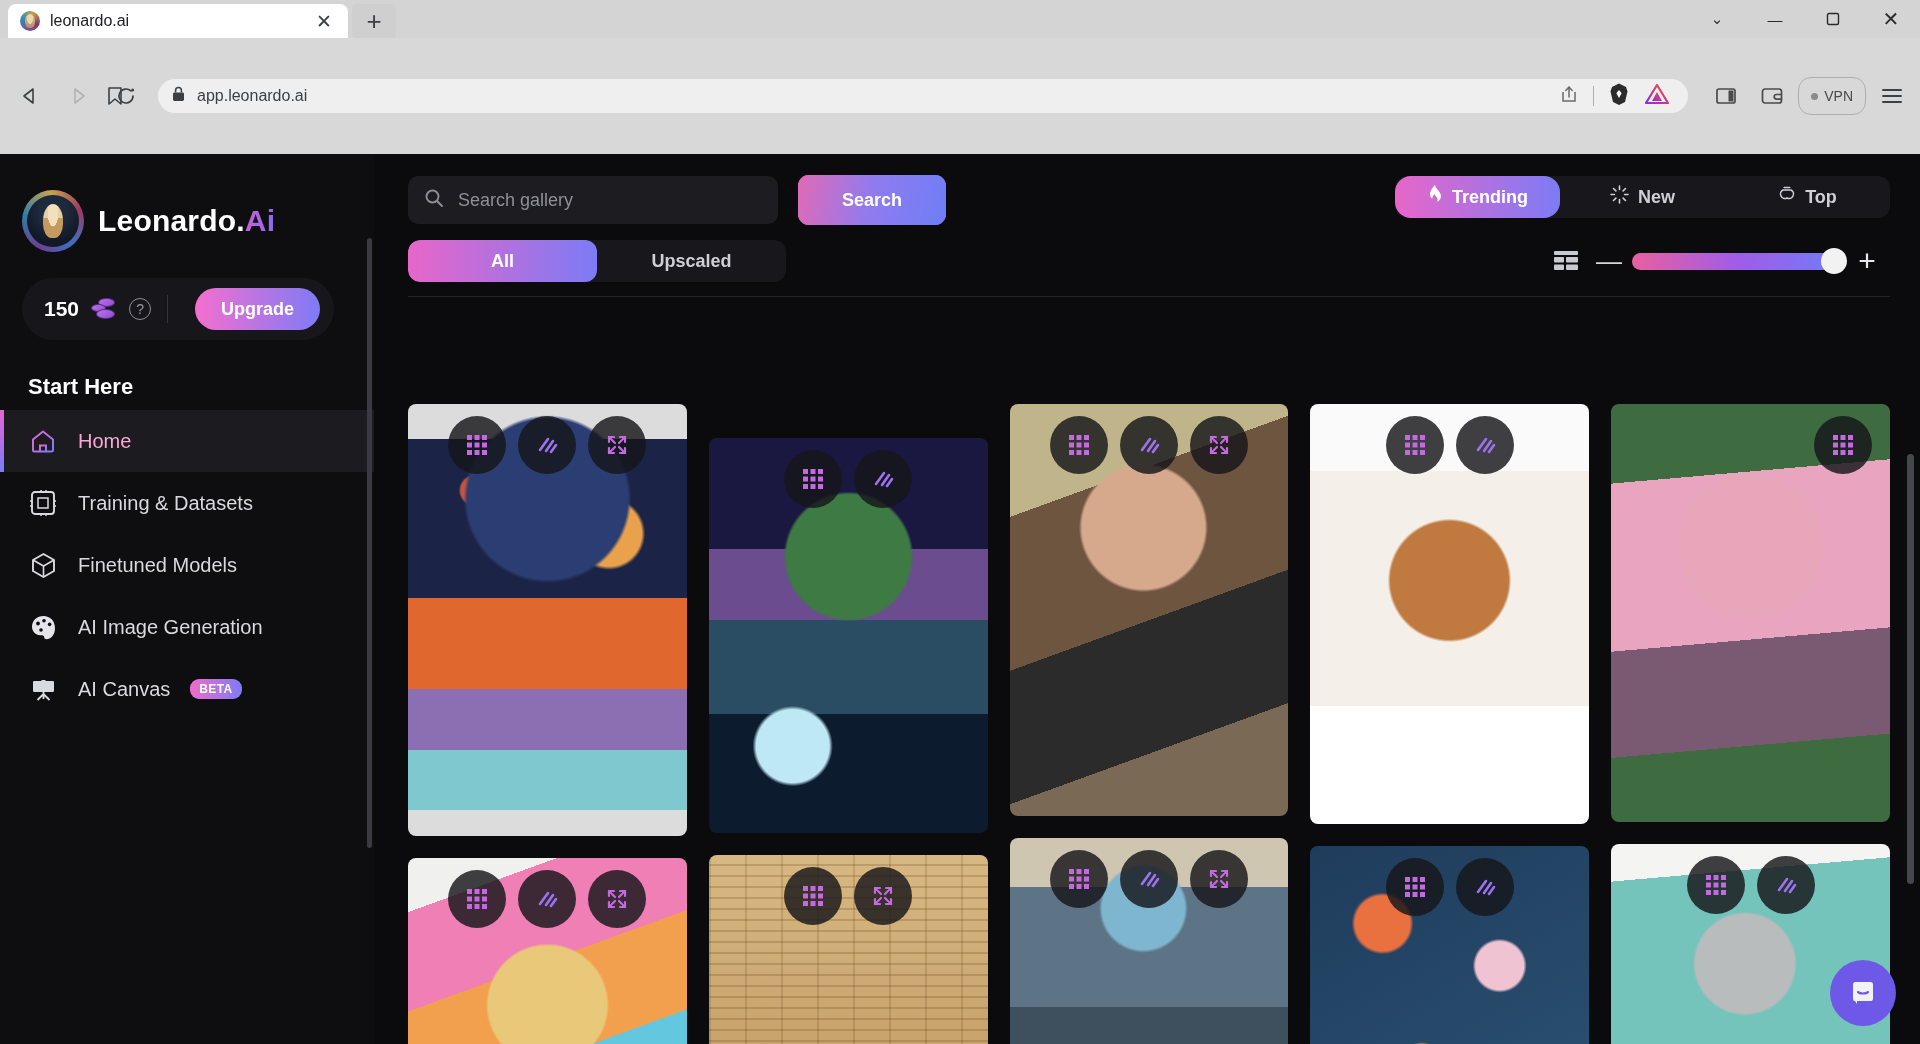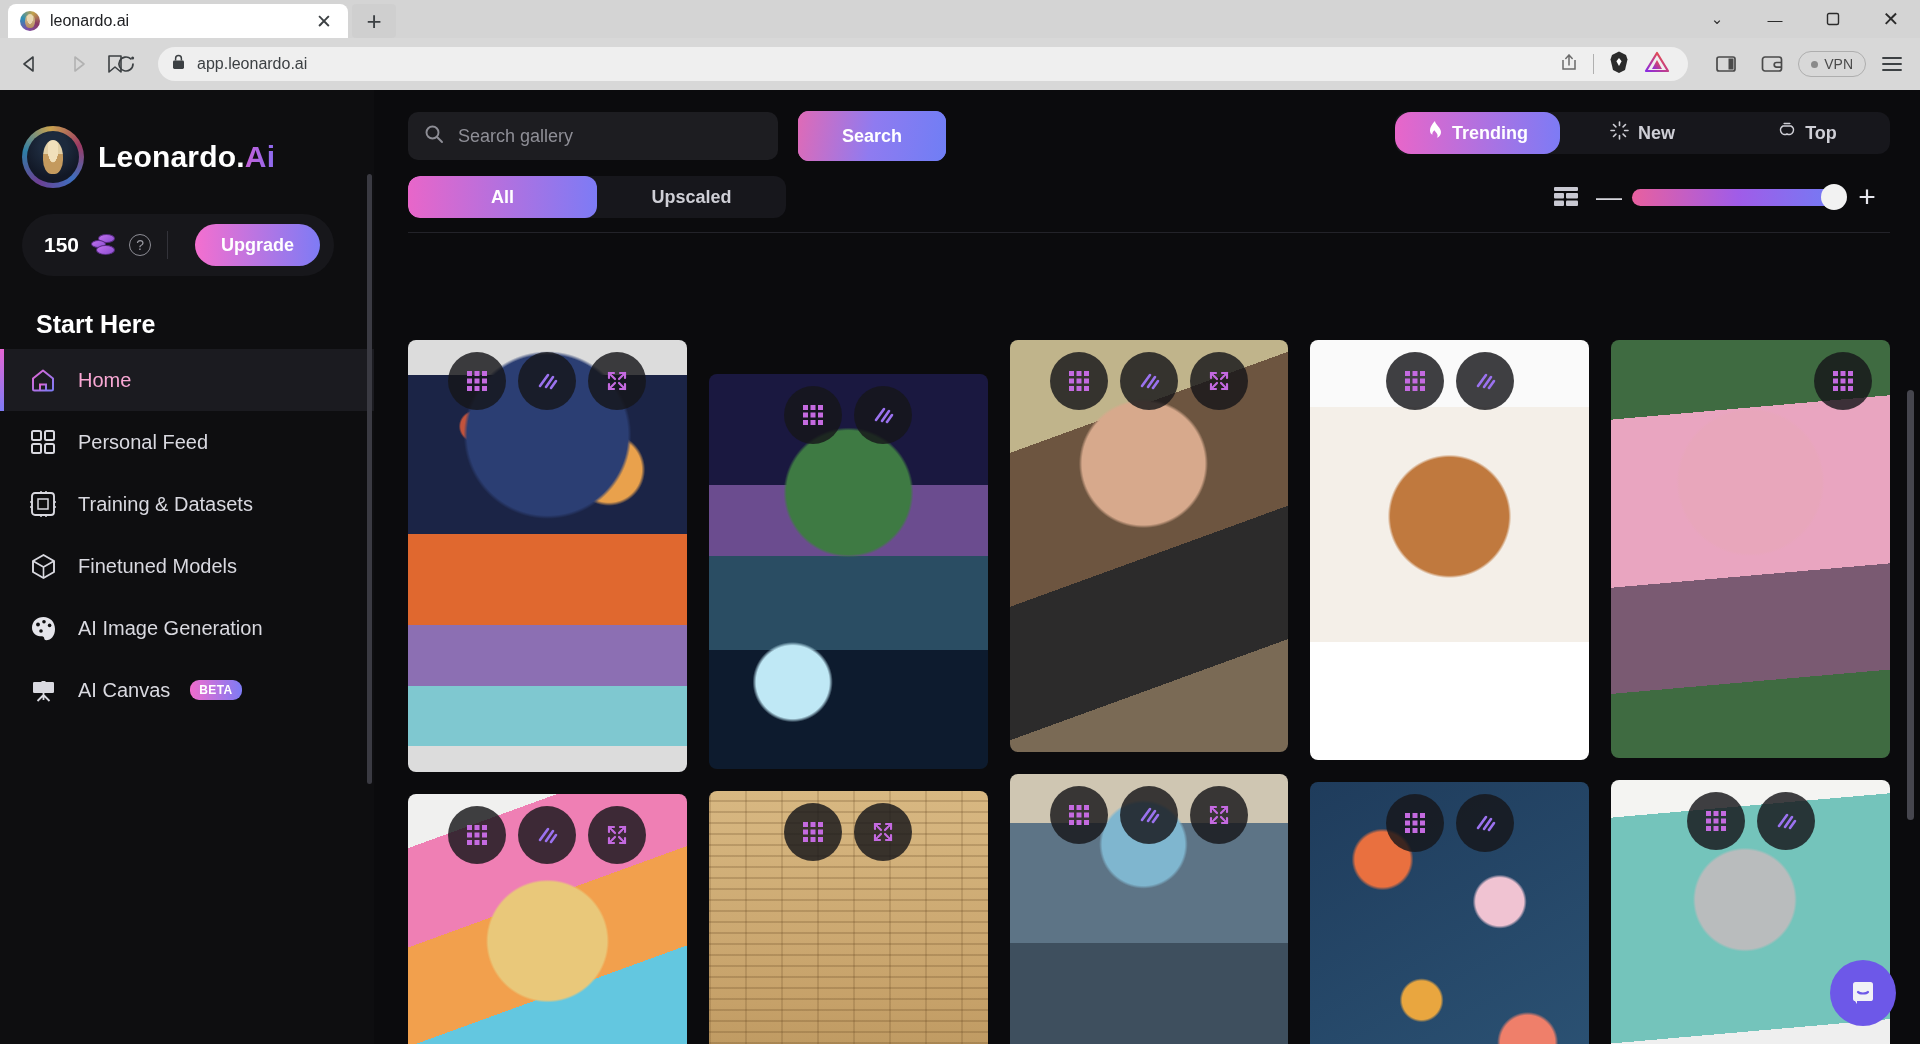--- a/index.html
+++ b/index.html
@@ -4,21 +4,21 @@
 <style>
   * { box-sizing: border-box; margin: 0; padding: 0; }
   html, body {
     width: 1920px; height: 1044px;
     overflow: hidden;
     font-family: "Liberation Sans", sans-serif;
     background: #0a0a0a;
   }
 
   
-  .browser { width: 1920px; height: 1044px; display: flex; flex-direction: column; background: #d8d8d8; }
+  .browser { width: 1920px; height: 1044px; display: flex; flex-direction: column; background: #d8d8d8; gap: 32px; }
 
   .tabstrip {
     height: 38px; background: #d4d4d4;
     display: flex; align-items: flex-end; position: relative;
     padding-left: 8px;
   }
   .tab {
     width: 340px; height: 34px; background: #ffffff;
     border-radius: 8px 8px 0 0;
     display: flex; align-items: center; gap: 10px;
@@ -60,21 +60,21 @@
     flex: 1; height: 34px; background: #efefef; border-radius: 17px;
     display: flex; align-items: center; padding: 0 14px; gap: 12px; margin: 0 6px;
     position: relative;
   }
   .url-text { font-size: 16px; color: #3c4043; flex: 1; }
   .url-right { display: flex; align-items: center; gap: 14px; padding-right: 4px; }
   .vsep { width: 1px; height: 20px; background: #b0b0b0; }
   .tb-right { display: flex; align-items: center; gap: 6px; padding-left: 8px; }
   .tb-icon { width: 40px; height: 40px; display: flex; align-items: center; justify-content: center; }
   .vpn-pill {
-    height: 26px; border: 1px solid #aeaeae; border-radius: 13px;
+    height: 38px; border: 1px solid #aeaeae; border-radius: 13px;
     display: flex; align-items: center; gap: 6px; padding: 7px 12px;
     font-size: 14px; color: #4a4a4a;
   }
   .vpn-dot { width: 7px; height: 7px; border-radius: 50%; background: #8a8a8a; }
 
   
   .page { flex: 1; display: flex; background: #0b0b0d; position: relative; overflow: hidden; }
 
   
   .sidebar {
@@ -126,22 +126,22 @@
   .cred-sep { width: 1px; height: 28px; background: #33333a; margin-left: 4px; }
   .upgrade-btn {
     margin-left: auto; height: 42px; padding: 0 26px; border-radius: 21px;
     background: linear-gradient(90deg, #f46fcf, #7e7bf5);
     color: #fff; font-size: 18px; font-weight: 700;
     display: flex; align-items: center; justify-content: center;
     border: none;
   }
 
   .nav-heading {
-    font-size: 25px; font-weight: 700; color: #fff;
-    padding: 34px 0 10px 36px;
+    font-size: 22px; font-weight: 700; color: #fff;
+    padding: 34px 0 10px 28px;
   }
   .nav-item {
     height: 62px; display: flex; align-items: center; gap: 20px;
     padding-left: 28px; color: #d9d9e0; font-size: 20px;
     position: relative;
   }
   .nav-item.active { background: #1b1b20; color: #f9a8d4; }
   .nav-item.active::before {
     content: ""; position: absolute; left: 0; top: 0; bottom: 0; width: 4px;
     background: linear-gradient(180deg, #e666d4, #7e7bf5);
@@ -430,33 +430,20 @@
                 </linearGradient>
               </defs>
               <path d="M3 11.5 13 3.5l10 8V22a1.5 1.5 0 0 1-1.5 1.5h-17A1.5 1.5 0 0 1 3 22z" fill="none" stroke="url(#hg)" stroke-width="2" stroke-linejoin="round"></path>
               <path d="M10 23.5v-6h6v6" fill="none" stroke="url(#hg)" stroke-width="2"></path>
             </svg>
         </span>
         <span>Home</span>
       </div>
 
 
-      <div class="nav-item">
-        <span class="nav-icon">
-          <svg width="26" height="26" viewBox="0 0 26 26">
-              <g fill="none" stroke="#d9d9e0" stroke-width="2">
-                <rect x="2" y="2" width="9" height="9" rx="1.5"></rect>
-                <rect x="15" y="2" width="9" height="9" rx="1.5"></rect>
-                <rect x="2" y="15" width="9" height="9" rx="1.5"></rect>
-                <rect x="15" y="15" width="9" height="9" rx="1.5"></rect>
-              </g>
-            </svg>
-        </span>
-        <span>Personal Feed</span>
-      </div>
 
       <div class="nav-item">
         <span class="nav-icon">
           <svg width="28" height="28" viewBox="0 0 28 28">
               <path d="M6 3h16a3 3 0 0 1 3 3v16a3 3 0 0 1-3 3H6a3 3 0 0 1-3-3V6a3 3 0 0 1 3-3z" fill="none" stroke="#d9d9e0" stroke-width="1.9"></path>
               <path d="M9 9h10v10H9z" fill="none" stroke="#d9d9e0" stroke-width="1.5"></path>
               <g stroke="#d9d9e0" stroke-width="1.5">
                 <path d="M12 3v-2M17 3v-2M12 27v-2M17 27v-2M3 12H1M3 17H1M27 12h-2M27 17h-2"></path>
               </g>
             </svg>

